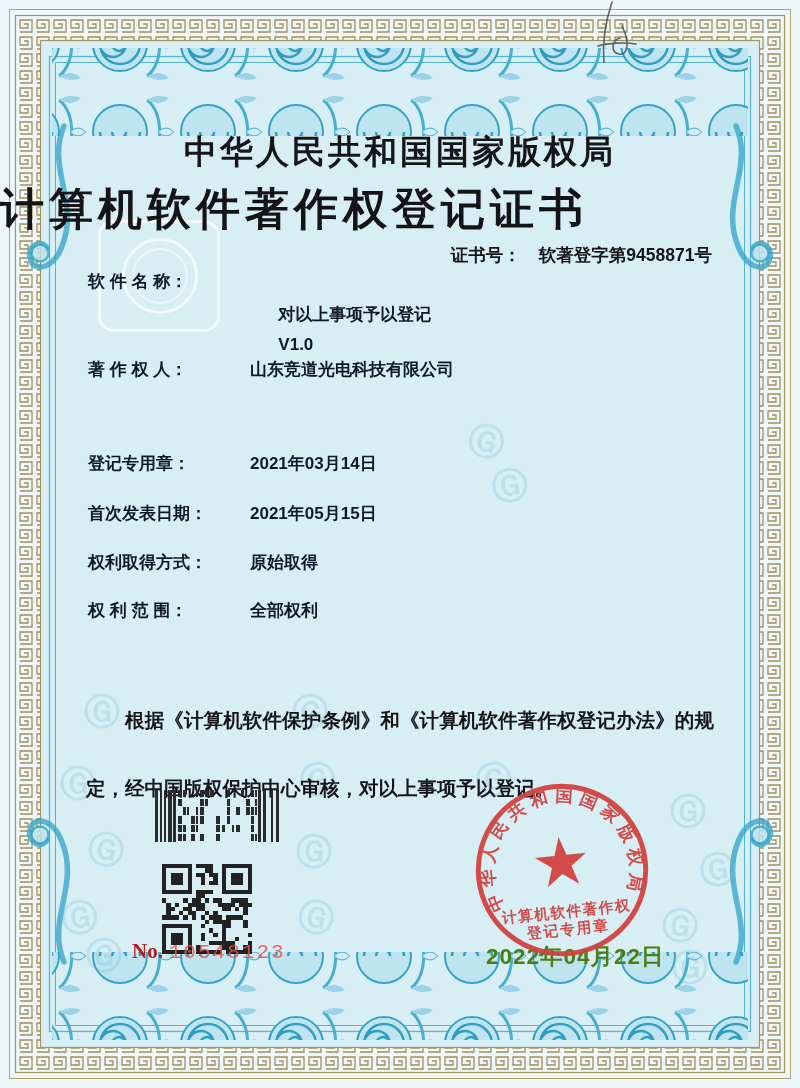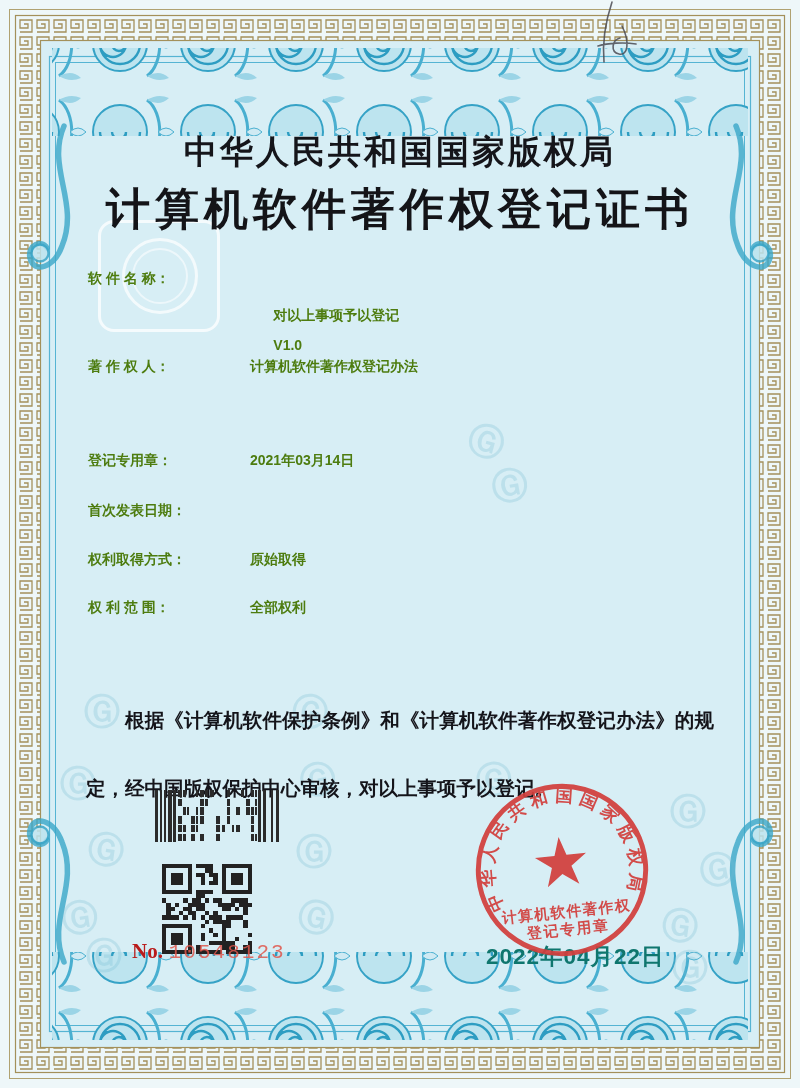--- a/index.html
+++ b/index.html
@@ -15,42 +15,42 @@
   .emboss{position:absolute;left:98px;top:220px;width:122px;height:112px;z-index:1;
     border:3px solid rgba(255,255,255,0.75);border-radius:16px}
   .emboss .inner-circle{position:absolute;left:21px;top:15px;width:76px;height:76px;border-radius:50%;
     border:3px solid rgba(255,255,255,0.7)}
   .emboss .inner-circle2{position:absolute;left:31px;top:25px;width:56px;height:56px;border-radius:50%;
     border:2px solid rgba(255,255,255,0.55)}
 
   .content{position:absolute;left:0;top:0;width:800px;height:1088px;z-index:2}
   .issuer-title{position:absolute;left:0;top:130px;width:800px;text-align:center;
     font-size:33px;font-weight:bold;letter-spacing:3px;color:#15151a}
-  .cert-title{position:absolute;left:0;top:180px;width:800px;text-align:center;
+  .cert-title{position:absolute;left:0;top:180px;width:800px;text-align:left;
     font-size:44px;font-weight:bold;letter-spacing:5px;color:#141418}
   .certno-line{position:absolute;left:0;top:243px;width:712px;text-align:right;
     font-size:17.5px;font-weight:bold;color:#14141a}
   .certno-line .gap{display:inline-block;width:18px}
 
-  .row{position:absolute;left:88px;display:flex;font-size:14px;font-weight:bold;color:#4d7c0f;white-space:pre}
+  .row{position:absolute;left:88px;display:flex;font-size:17px;font-weight:bold;color:#0f172a;white-space:pre}
   .row .label{display:inline-block;width:162px;flex:none}
   .row .value{display:inline-block}
   .val-stack{display:flex;flex-direction:column;line-height:30px}
 
   .statement{position:absolute;left:86px;top:686px;width:628px;font-size:19.5px;font-weight:600;
     line-height:68px;text-indent:2em;text-align:justify;color:#14141a}
 
   .barcode-box{position:absolute;left:155px;top:790px;z-index:2}
   .qr-box{position:absolute;left:162px;top:864px;z-index:2}
   .serial{position:absolute;left:132px;top:939px;font-size:21px;z-index:2;white-space:nowrap}
   .serial .no-prefix{font-family:"Liberation Serif",serif;color:#b91c1c;font-weight:600}
   .serial .no-number{font-family:"Liberation Mono",monospace;color:var(--serial-red);letter-spacing:2px;opacity:.85}
 
   .seal-wrap{position:absolute;left:472px;top:780px;width:180px;height:180px;z-index:3;transform:rotate(-6deg);opacity:.93}
-  .issue-date{position:absolute;left:486px;top:941px;font-size:22.5px;font-weight:bold;letter-spacing:1px;color:#0f766e;z-index:2}
+  .issue-date{position:absolute;left:486px;top:941px;font-size:22.5px;font-weight:bold;letter-spacing:1px;color:#4d7c0f;z-index:2}
 
   .pencil-mark{position:absolute;left:586px;top:0;z-index:4}
 </style>
 </head>
 <body>
 
 <svg class="frame-svg" width="800" height="1088" viewBox="0 0 800 1088">
   <defs>
     <pattern id="meander" width="17" height="17" patternUnits="userSpaceOnUse">
       <path d="M3,15 H15 V3 H3 V11 H11 V7 H7" fill="none" stroke="#a3905a" stroke-width="1.3"></path>
@@ -110,38 +110,40 @@
   </div>
 
 <div class="emboss">
   <div class="inner-circle"></div>
   <div class="inner-circle2"></div>
 </div>
 
 <div class="content">
   <div class="issuer-title">中华人民共和国国家版权局</div>
   <div class="cert-title">计算机软件著作权登记证书</div>
+  <div class="certno-line"><span>证书号：</span><span class="gap"></span><span>软著登字第9458871号</span></div>
 
   <div class="row" style="top:270px">
     <span class="label">软 件 名 称：</span>
     <span class="value val-stack">
       <span>对以上事项予以登记</span>
       <span>V1.0</span>
     </span>
   </div>
   <div class="row" style="top:358px">
     <span class="label">著 作 权 人：</span>
-    <span class="value">计算机软件著作权登记办法</span>
+    <span class="value">山东竞道光电科技有限公司</span>
   </div>
   <div class="row" style="top:452px">
     <span class="label">登记专用章：</span>
     <span class="value">2021年03月14日</span>
   </div>
   <div class="row" style="top:502px">
     <span class="label">首次发表日期：</span>
+    <span class="value">2021年05月15日</span>
   </div>
   <div class="row" style="top:599px">
     <span class="label">权 利 范 围：</span>
     <span class="value">全部权利</span>
   </div>
   <div class="row" style="top:551px">
     <span class="label">权利取得方式：</span>
     <span class="value">原始取得</span>
   </div>
 

